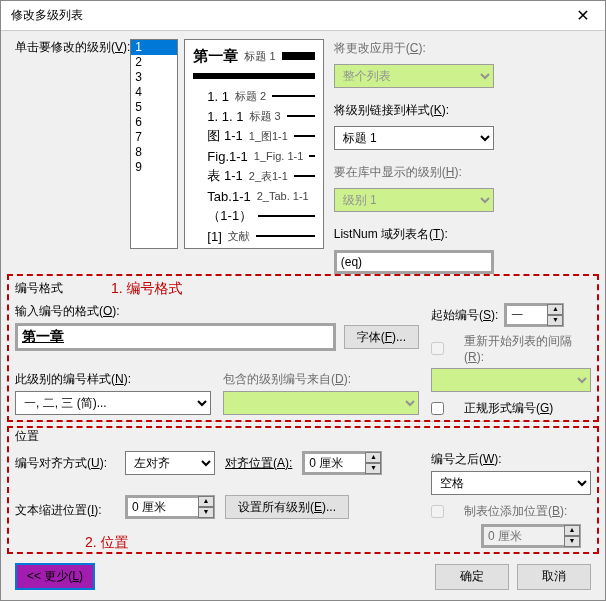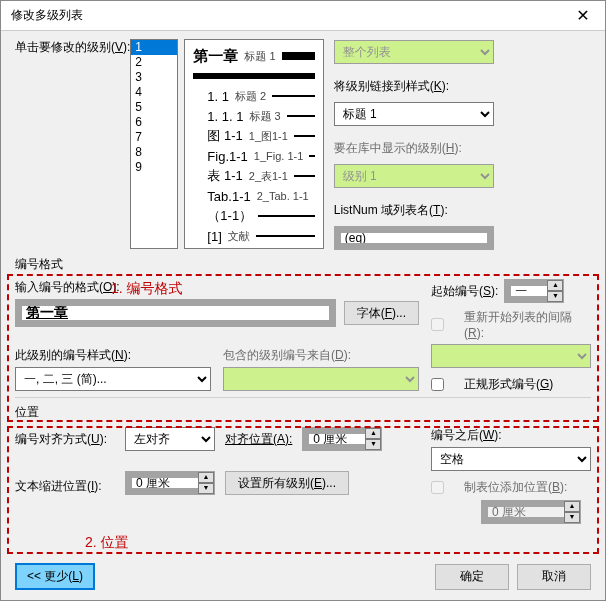--- a/index.html
+++ b/index.html
@@ -21,40 +21,40 @@
   .preview-line .txt1 { font-size: 13px; }
   .preview-line .txt1.bold { font-weight: 700; font-size:15px;}
   .preview-line .txt2 { font-size: 11px; color: #444; }
   .preview-line .bar { flex: 1; height: 2px; background: #000; }
   .preview-line .bar.thick1 { height: 8px; }
   .preview-line .bar.thick2 { height: 6px; }
   .preview-line.indent1 { margin-left: 14px; }
   .right-col { width: 160px; display: flex; flex-direction: column; gap: 4px; }
   select { width: 100%; height: 24px; border: 1px solid #7a7a7a; background: #fff; font-size: 12px; padding: 0 4px; }
   select:disabled { background: #bef264; color: #6d6d6d; }
-  input[type="text"] { height: 24px; border: 7px solid #a3a3a3; background: #fff; font-size: 12px; padding: 0 4px; width: 100%; }
+  input[type="text"] { height: 24px; border: 3px solid #a3a3a3; background: #fff; font-size: 12px; padding: 0 4px; width: 100%; }
   input[type="text"]:disabled { background: #f0f0f0; color: #6d6d6d; }
   .red-box { border: 2px dashed #c00000; position: absolute; pointer-events: none; }
   .red-box1 { left: 6px; top: 273px; width: 592px; height: 148px; }
   .red-box2 { left: 6px; top: 425px; width: 592px; height: 128px; }
   .red-label { color: #c00000; font-size: 14px; font-weight: 400; position: absolute; z-index: 5; pointer-events:none;}
   .section1 { margin-top: 6px; }
   .fieldset-title { font-size: 12px; margin: 6px 0; }
   .btn { height: 24px; border: 1px solid #adadad; background: #e1e1e1; padding: 0 12px; font-size: 12px; cursor: pointer; display: inline-flex; align-items: center; justify-content: center; }
   .spin-wrap { position: relative; display: inline-block; }
   .spin-wrap .spins { position: absolute; right: 1px; top: 1px; width: 16px; height: 22px; display: flex; flex-direction: column; }
   .spin-wrap .spins div { flex: 1; border: 1px solid #7a7a7a; background: #e1e1e1; font-size: 7px; text-align: center; line-height: 8px; cursor: pointer; }
   .checkbox-row { display: flex; align-items: center; gap: 20px; font-size: 12px; }
   .checkbox-row input { width: 13px; height: 13px; }
   .checkbox-row.disabled { color: #6d6d6d; }
   .hr { border: none; border-top: 1px solid #d0d0d0; margin: 4px 0; }
   .footer { position: absolute; bottom: 10px; left: 14px; right: 14px; display: flex; justify-content: space-between; align-items: center; }
   .footer .right { display: flex; gap: 8px; }
   .footer .btn { width: 74px; height: 26px; }
-  .less-btn { border: 2px solid #0078d7; background: #7dd3fc; padding: 3px 10px; font-size: 12px; cursor: pointer; }
+  .less-btn { border: 2px solid #0078d7; background: #a21caf; padding: 3px 10px; font-size: 12px; cursor: pointer; }
 </style>
 </head>
 <body>
 
 <div class="dialog">
 
   <div class="titlebar">
     <span class="title">修改多级列表</span>
     <div class="close-btn">✕</div>
   </div>
@@ -123,20 +123,21 @@
               <div class="preview-line indent1">
                 <span class="txt1">[1]</span>
                 <span class="txt2">文献</span>
                 <div class="bar"></div>
               </div>
             </div>
         </div>
       </div>
 
       <div class="right-col" style="margin-top:1px;">
+        <span class="label disabled"><span>将更改应用于(</span><span class="underline">C</span><span>):</span></span>
         <select disabled=""><option>整个列表</option></select>
 
         <span class="label" style="margin-top:10px"><span>将级别链接到样式(</span><span class="underline">K</span><span>):</span></span>
         <select><option>标题 1</option></select>
 
         <span class="label disabled" style="margin-top:10px"><span>要在库中显示的级别(</span><span class="underline">H</span><span>):</span></span>
         <select disabled=""><option>级别 1</option></select>
 
         <span class="label" style="margin-top:10px"><span>ListNum 域列表名(</span><span class="underline">T</span><span>):</span></span>
         <input type="text" value="(eq)" style="">

